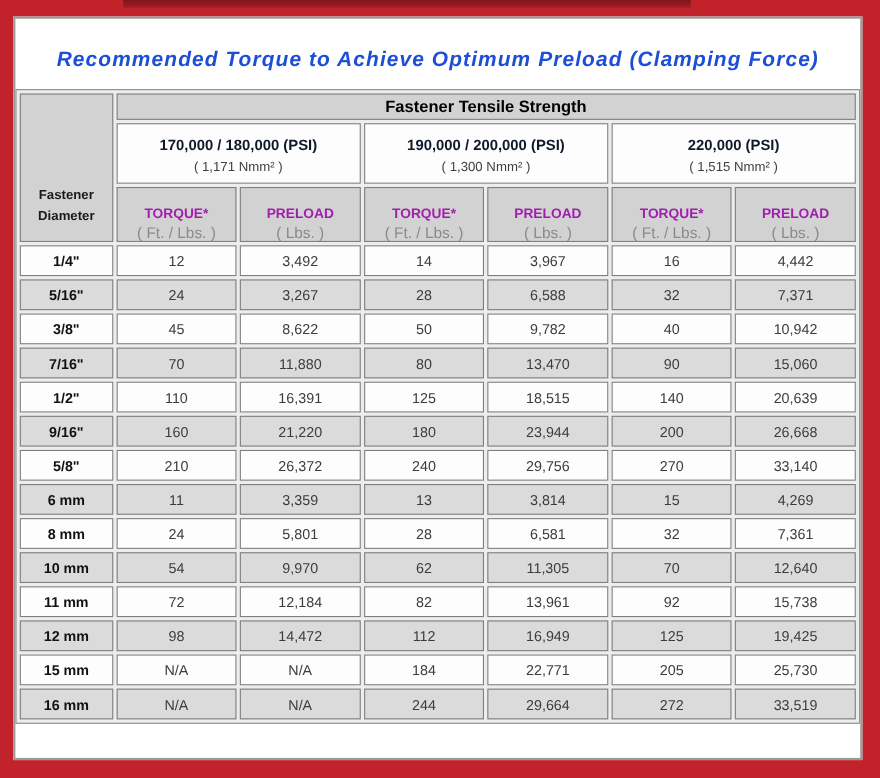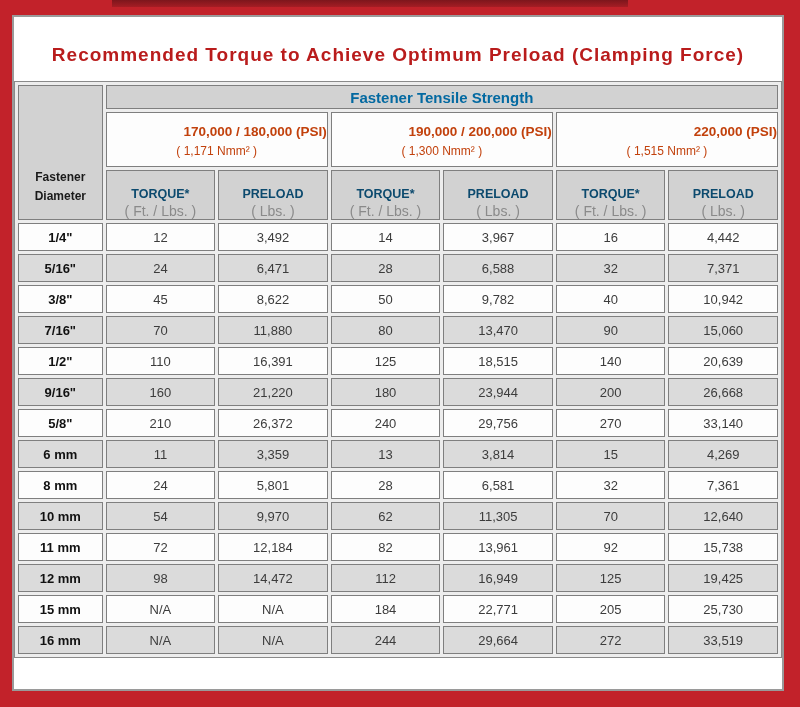--- a/index.html
+++ b/index.html
@@ -12,22 +12,22 @@
     position:absolute; top:0; left:112px; width:516px; height:7px;
     background:linear-gradient(to bottom, #7d161c, #a51d24);
   }
   .panel {
     position:absolute; left:12px; top:15px; width:772px; height:676px;
     box-sizing:border-box; background:#ffffff;
     border:2px solid #9a9a9a;
   }
   .title-block { text-align:center; padding-top:25px; }
   .title-line1, .title-line2 {
-    font-size:19px; font-weight:bold; color:#b91c1c;
-    letter-spacing:1px; line-height:26px; white-space:nowrap;
+    font-size:19px; font-weight:bold; color:#1d4ed8;
+    letter-spacing:1px; line-height:26px; white-space:nowrap;font-style:italic;
   }
   .reg-mark { font-size:11px; letter-spacing:0; vertical-align:super; font-weight:bold; }
   .note-line {
     text-align:center; margin-top:15px;
     font-size:11.5px; color:#4c4c4c; letter-spacing:0.2px; white-space:nowrap;
   }
   table.torque {
     width:100%; margin-top:13px;
     border-collapse:separate; border-spacing:3px;
     table-layout:fixed;
@@ -37,32 +37,32 @@
   col.c-dia { width:11.4%; }
   col.c-val { width:14.76%; }
   td {
     border:1px solid #7f7f7f;
     text-align:center; vertical-align:middle;
     padding:0; overflow:hidden;
   }
   
   td.tensile {
     height:22px; background:#d2d2d2;
-    font-size:15px; font-weight:bold; color:#0369a1;
+    font-size:15px; font-weight:bold; color:#000000;
   }
   td.diam-hdr {
     background:#d2d2d2; vertical-align:bottom;
     font-size:12px; font-weight:bold; color:#1a1a1a; line-height:19px;
     padding-bottom:13px;
   }
   td.psi { height:53px; background:#fdfdfd; }
-  .psi-label { font-size:13.5px; font-weight:bold; color:#c2410c; margin-top:3px;text-align:right; }
-  .nmm-label { font-size:12px; color:#c2410c; margin-top:5px; }
+  .psi-label { font-size:13.5px; font-weight:bold; color:#0f172a; margin-top:3px; }
+  .nmm-label { font-size:12px; color:#404040; margin-top:5px; }
   td.sub { height:48px; background:#d2d2d2; }
-  .sub-label { font-size:12.5px; font-weight:bold; color:#0c4a6e; margin-top:16px; }
+  .sub-label { font-size:12.5px; font-weight:bold; color:#a21caf; margin-top:16px; }
   .sub-unit { font-size:14px; color:#8a8a8a; margin-top:2px; }
   
   tbody td { height:26px; font-size:13px; color:#3c3c3c; background:#fdfdfd; }
   tbody td.dia-cell { font-weight:bold; color:#111; font-size:13px; }
   tbody tr.striped td { background:#dbdbdb; }
 </style>
 </head>
 <body>
 
 <div class="top-shade"></div>
@@ -139,21 +139,21 @@
     <td>12</td>
     <td>3,492</td>
     <td>14</td>
     <td>3,967</td>
     <td>16</td>
     <td>4,442</td>
   </tr>
         <tr class="striped">
     <td class="dia-cell">5/16"</td>
     <td>24</td>
-    <td>6,471</td>
+    <td>3,267</td>
     <td>28</td>
     <td>6,588</td>
     <td>32</td>
     <td>7,371</td>
   </tr>
         <tr>
     <td class="dia-cell">3/8"</td>
     <td>45</td>
     <td>8,622</td>
     <td>50</td>

